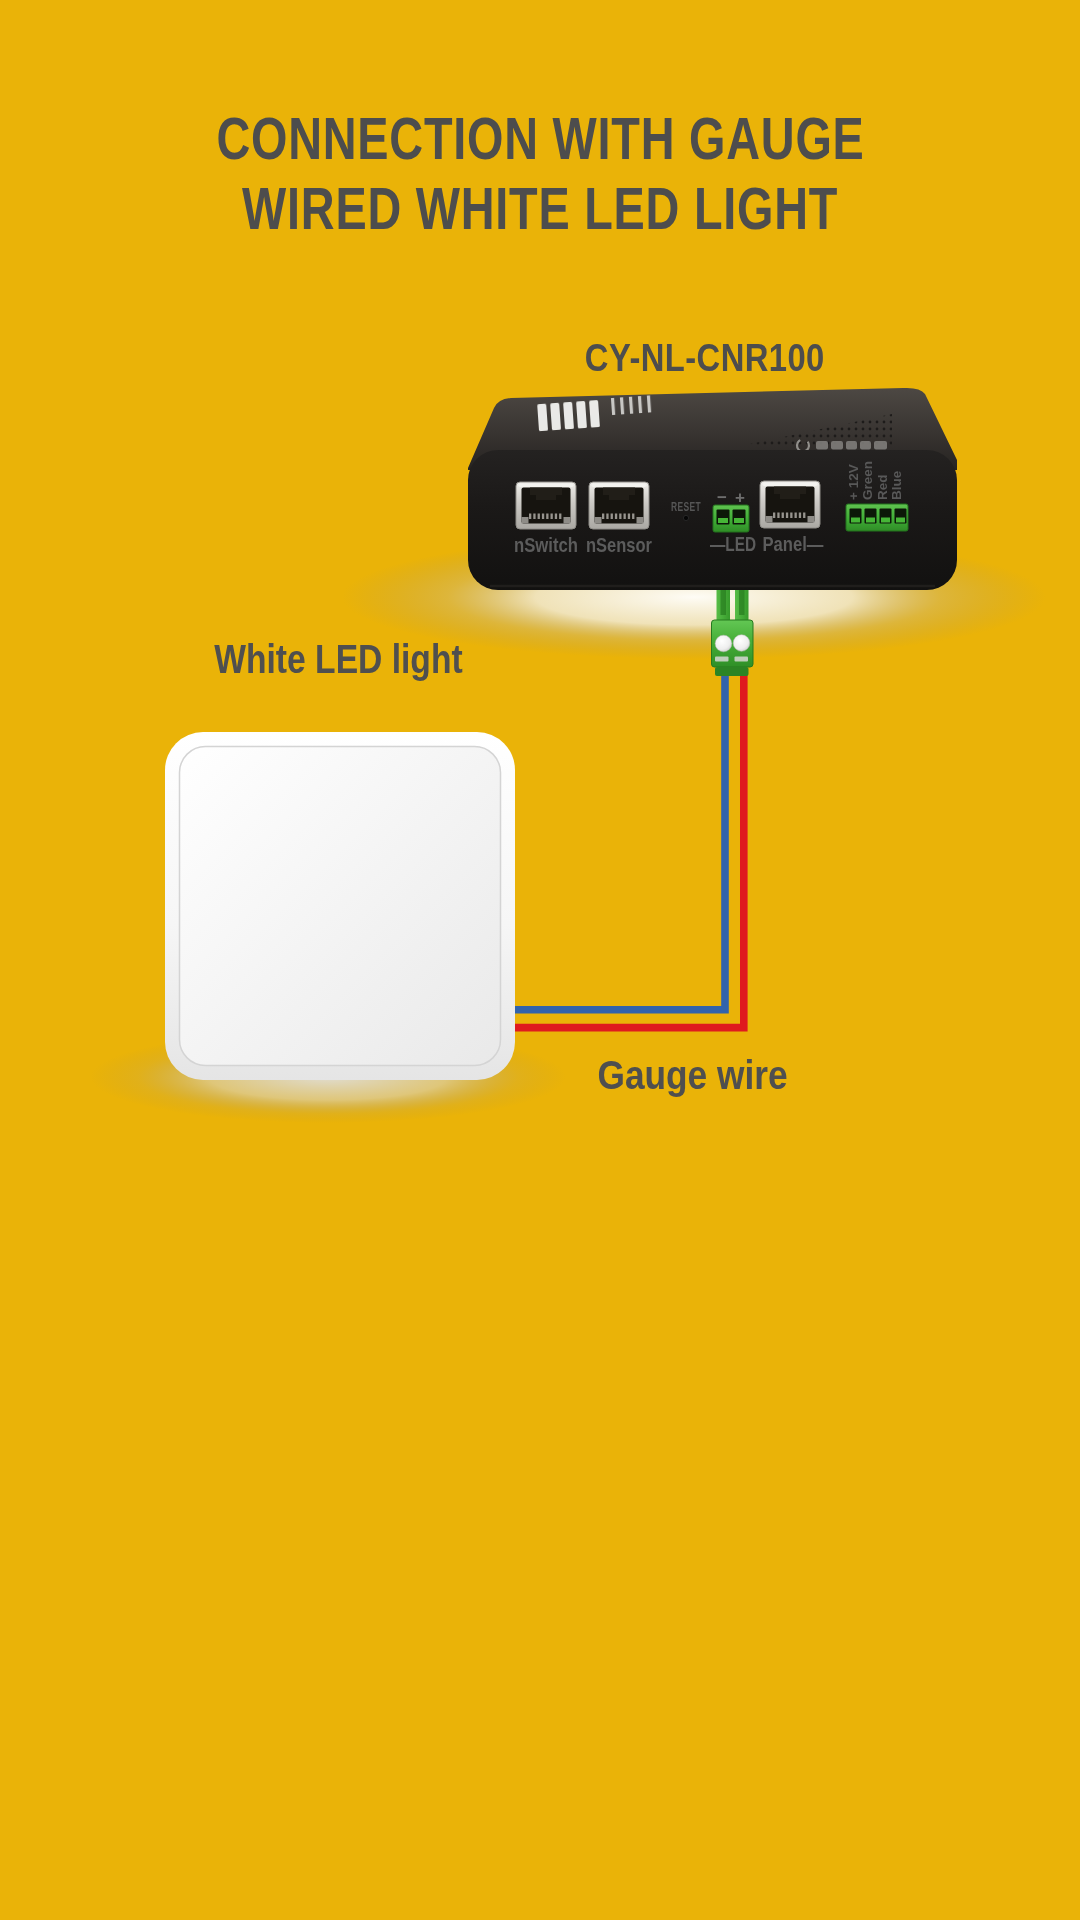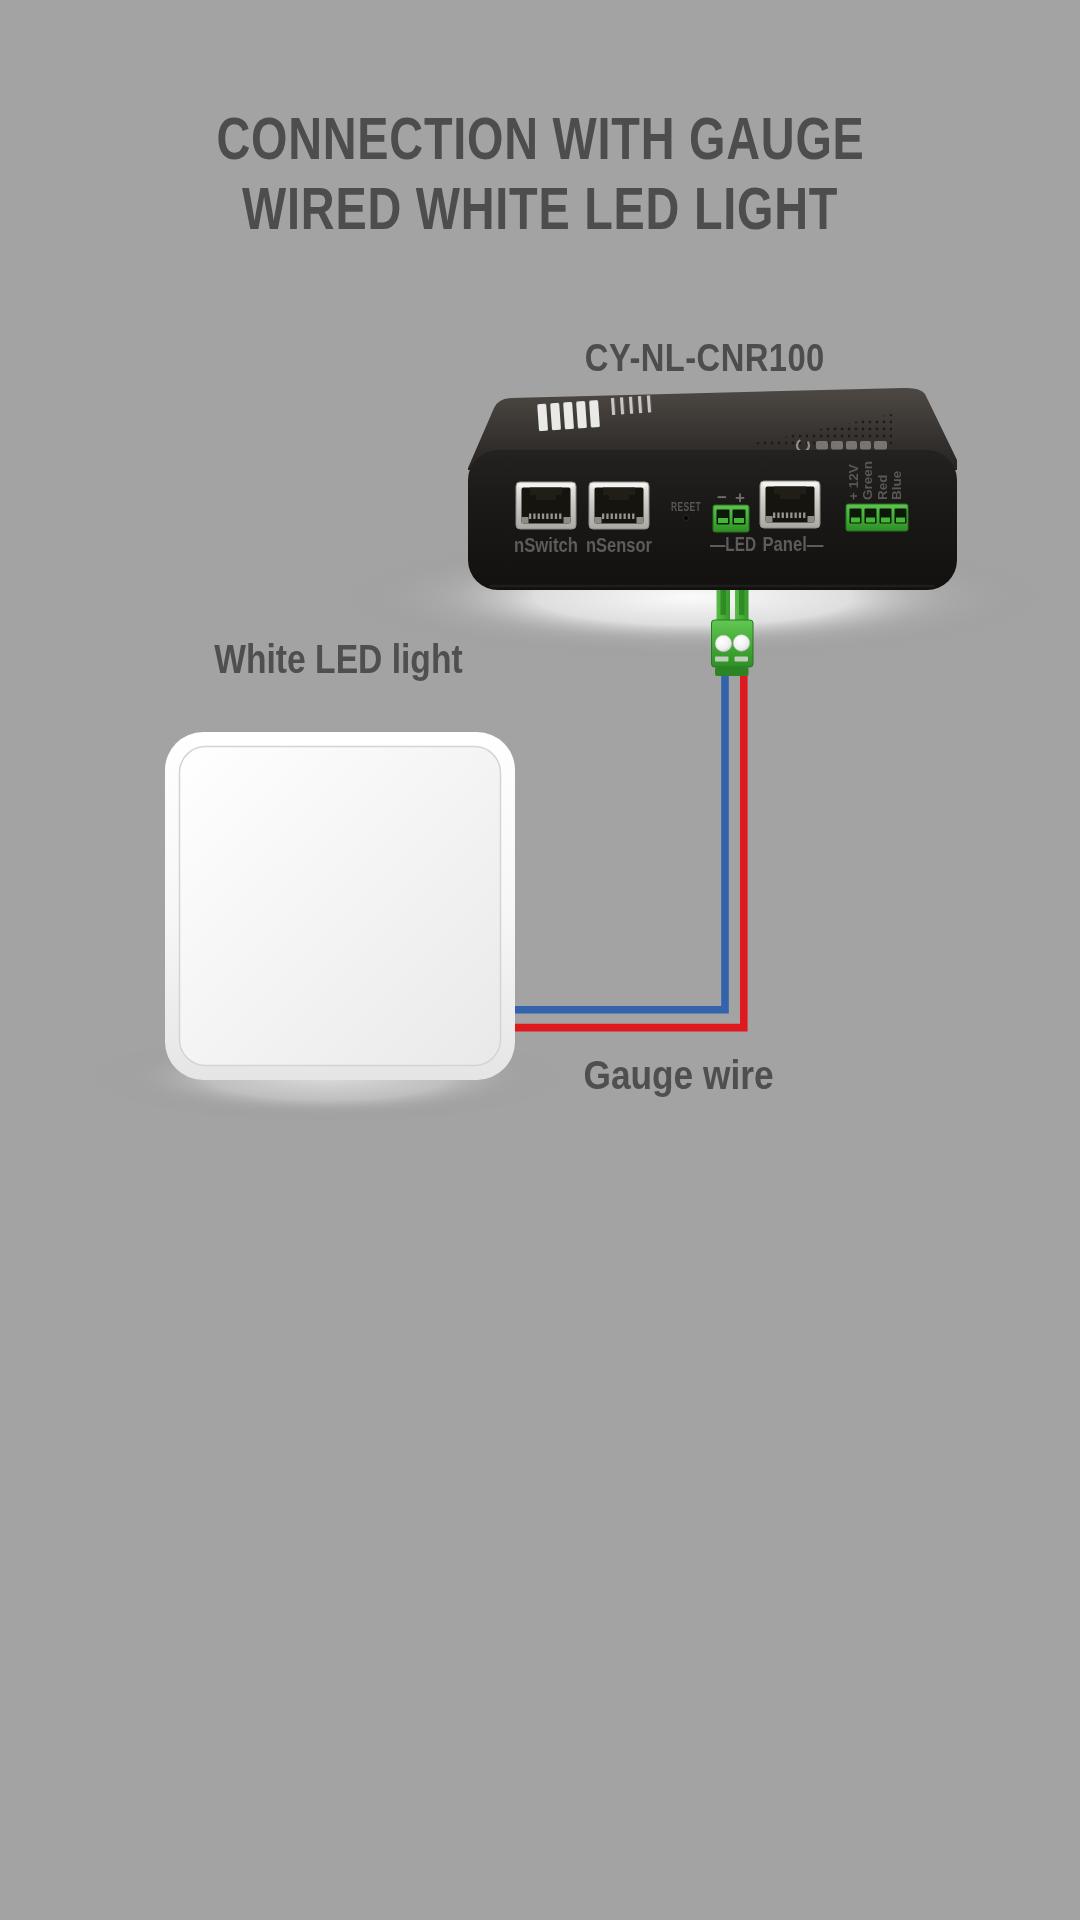--- a/index.html
+++ b/index.html
@@ -1,30 +1,30 @@
 <!DOCTYPE html>
 <html><head>
 <meta charset="utf-8">
 <style>
   html,body{margin:0;padding:0;background:#000;}
   .stage{
-    position:relative;width:1080px;height:1920px;background:#a3a3a3;overflow:hidden;
+    position:relative;width:1080px;height:1920px;background:#eab308;overflow:hidden;
     font-family:"Liberation Sans",sans-serif;
   }
   .caption{
     position:absolute;color:#4d4d4d;font-weight:bold;text-align:center;
     white-space:nowrap;
   }
   .caption .cond{display:inline-block;transform:scaleX(0.78);transform-origin:50% 50%;}
   .title{left:0;width:1080px;top:104px;font-size:60px;line-height:70px;letter-spacing:1px;}
   .model-label{left:455px;width:500px;top:336px;font-size:39px;letter-spacing:0.5px;}
   .model-label .cond{transform:scaleX(0.84);}
   .panel-label{left:138px;width:400px;top:636px;font-size:41px;color:#4f4f4f;}
   .panel-label .cond{transform:scaleX(0.82);}
-  .wire-label{left:479px;width:400px;top:1052px;font-size:41px;color:#4f4f4f;}
+  .wire-label{left:493px;width:400px;top:1052px;font-size:41px;color:#4f4f4f;}
   .wire-label .cond{transform:scaleX(0.86);}
   svg{position:absolute;left:0;top:0;}
   text{font-family:"Liberation Sans",sans-serif;font-weight:bold;}
 </style>
 </head>
 <body>
 
 <div class="stage">
 
   <div class="caption title">

